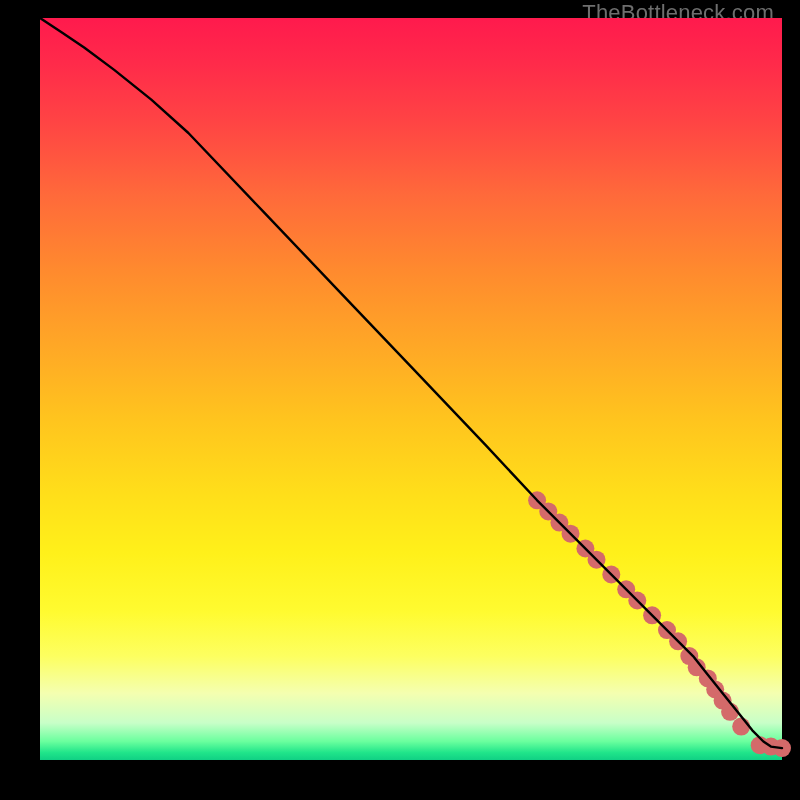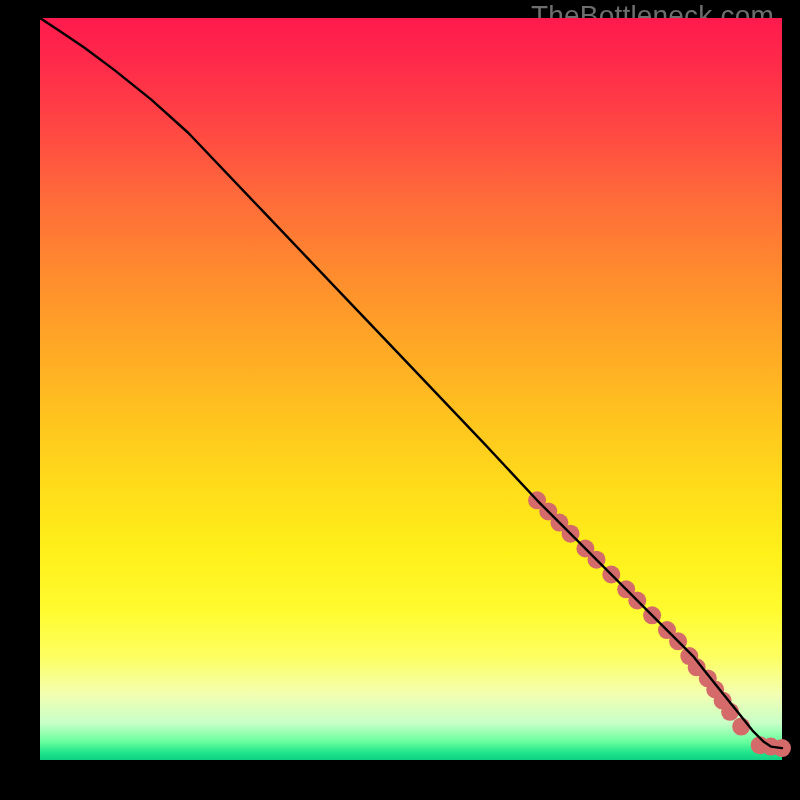--- a/index.html
+++ b/index.html
@@ -41,21 +41,21 @@
       #c8ffc8 95%,
       #6aff9e 97.5%,
       #20e58a 99%,
       #10d084 100%);
   }
   .watermark {
     position: absolute;
     top: 0px;
     right: 26px;
     color: #6e6e6e;
-    font-size: 28px;
+    font-size: 22px;
     font-weight: 500;
     letter-spacing: 0.2px;
     user-select: none;
   }
   svg.curve {
     position: absolute;
     inset: 0;
     width: 100%;
     height: 100%;
     overflow: visible;

